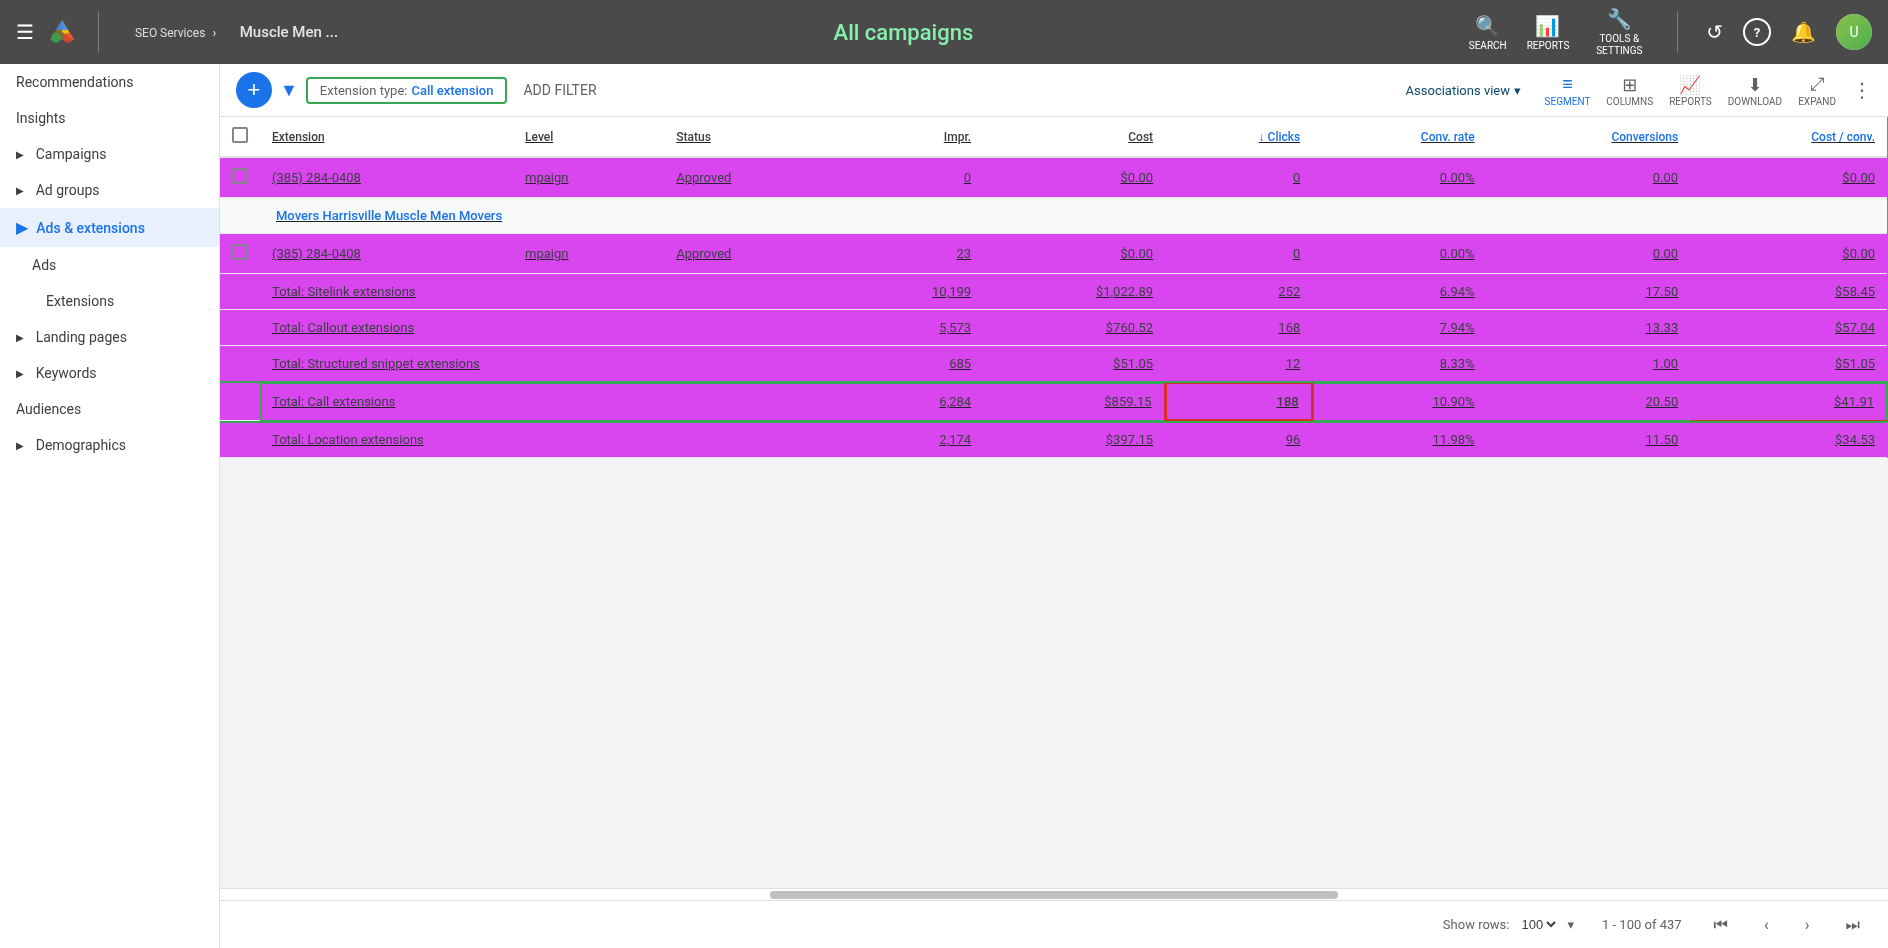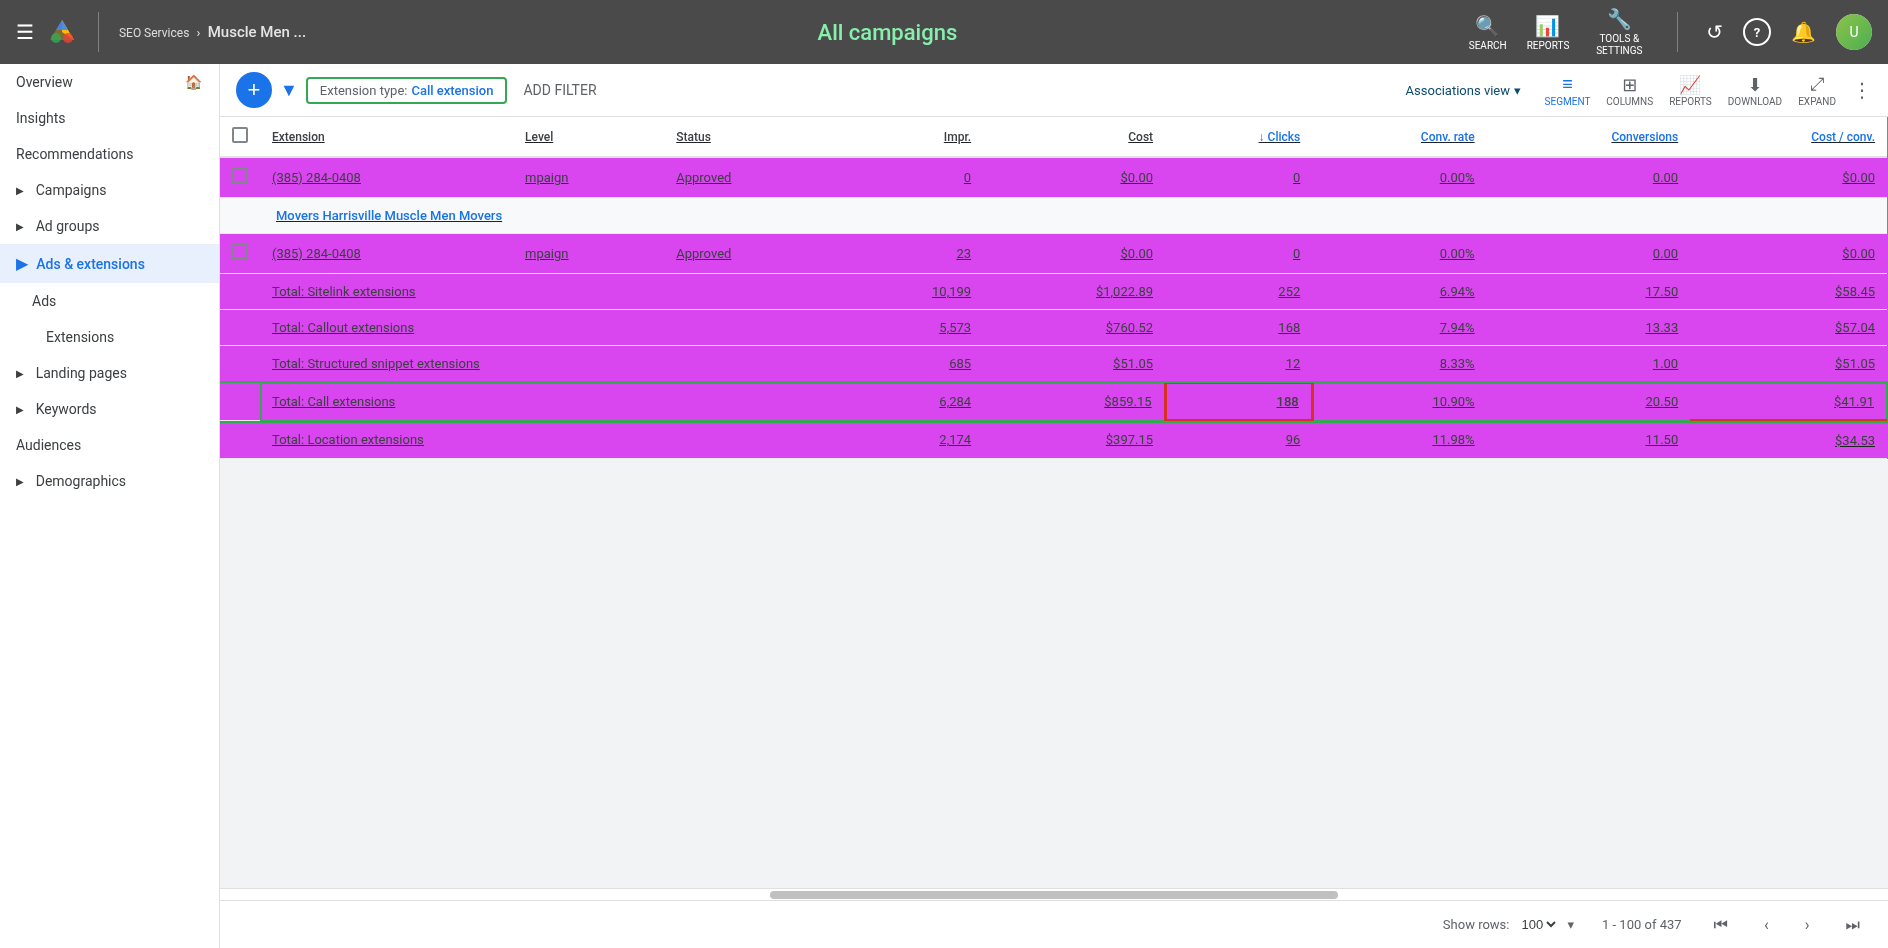--- a/index.html
+++ b/index.html
@@ -17,21 +17,21 @@
     }
     .top-nav-left { display: flex; align-items: center; gap: 12px; flex: 0 0 auto; }
     .top-nav-center { flex: 1; text-align: center; }
     .top-nav-center h1 { color: #86efac; font-size: 22px; font-weight: 500; }
     .top-nav-right { display: flex; align-items: center; gap: 20px; }
     .hamburger-icon { color: white; font-size: 20px; cursor: pointer; }
     .logo { width: 32px; height: 32px; display: flex; align-items: center; justify-content: center; }
     .logo svg { width: 28px; height: 28px; }
     .divider-v { width: 1px; height: 40px; background: rgba(255,255,255,0.3); margin: 0 8px; }
     .breadcrumb { color: white; font-size: 13px; }
-    .breadcrumb span { opacity: 0.85; }
+    .breadcrumb span { opacity: 0.85; margin-left: 16px; }
     .breadcrumb .current { font-size: 15px; font-weight: 500; }
     .nav-icon-btn { display: flex; flex-direction: column; align-items: center; color: white; cursor: pointer; font-size: 10px; gap: 2px; }
     .nav-icon-btn .icon { font-size: 20px; }
     .avatar { width: 36px; height: 36px; border-radius: 50%; background: #ccc; overflow: hidden; }
     .refresh-btn { color: white; font-size: 20px; cursor: pointer; }
     .help-btn { width: 28px; height: 28px; border-radius: 50%; border: 2px solid white; display: flex; align-items: center; justify-content: center; color: white; font-weight: bold; cursor: pointer; }
     .bell-btn { color: white; font-size: 20px; cursor: pointer; }
 
     
     .layout { display: flex; height: calc(100vh - 64px); }
@@ -131,28 +131,24 @@
     <div class="avatar">
       <div style="width:36px;height:36px;border-radius:50%;background:linear-gradient(135deg,#8bc34a,#4caf50);display:flex;align-items:center;justify-content:center;color:white;font-size:14px;">U</div>
     </div>
   </div>
 </div>
 
 <div class="layout">
 
   <div class="sidebar">
     <div class="sidebar-item">
-      <span>Overview</span>
-      <span style="margin-left:auto;">🏠</span>
+      <span>Recommendations</span>
     </div>
     <div class="sidebar-item">
       <span>Insights</span>
-    </div>
-    <div class="sidebar-item">
-      <span>Recommendations</span>
     </div>
     <div class="sidebar-item">
       <span class="expand-icon">▶</span>
       <span>Campaigns</span>
     </div>
     <div class="sidebar-item">
       <span class="expand-icon">▶</span>
       <span>Ad groups</span>
     </div>
     <div class="sidebar-item active">
@@ -307,21 +303,21 @@
           </tr>
 
           <tr style="outline:2px solid #34a853;position:relative;">
             <td style="outline:2px solid #34a853;"></td>
             <td class="left total-row" colspan="3" style="border-top:2px solid #34a853;border-bottom:2px solid #34a853;">Total: Call extensions</td>
             <td style="border-top:2px solid #34a853;border-bottom:2px solid #34a853;">6,284</td>
             <td style="border-top:2px solid #34a853;border-bottom:2px solid #34a853;">$859.15</td>
             <td style="border:3px solid #d93025;font-weight:500;">188</td>
             <td style="border-top:2px solid #34a853;border-bottom:2px solid #34a853;">10.90%</td>
             <td style="border-top:2px solid #34a853;border-bottom:2px solid #34a853;">20.50</td>
-            <td style="border-top:2px solid #34a853;border-bottom:4px solid #c2410c;border-right:2px solid #34a853;">$41.91</td>
+            <td style="border-top:2px solid #34a853;border-bottom:2px solid #c2410c;border-right:2px solid #34a853;">$41.91</td>
           </tr>
 
           <tr>
             <td></td>
             <td class="left total-row" colspan="3">Total: Location extensions</td>
             <td>2,174</td>
             <td>$397.15</td>
             <td>96</td>
             <td>11.98%</td>
             <td>11.50</td>

